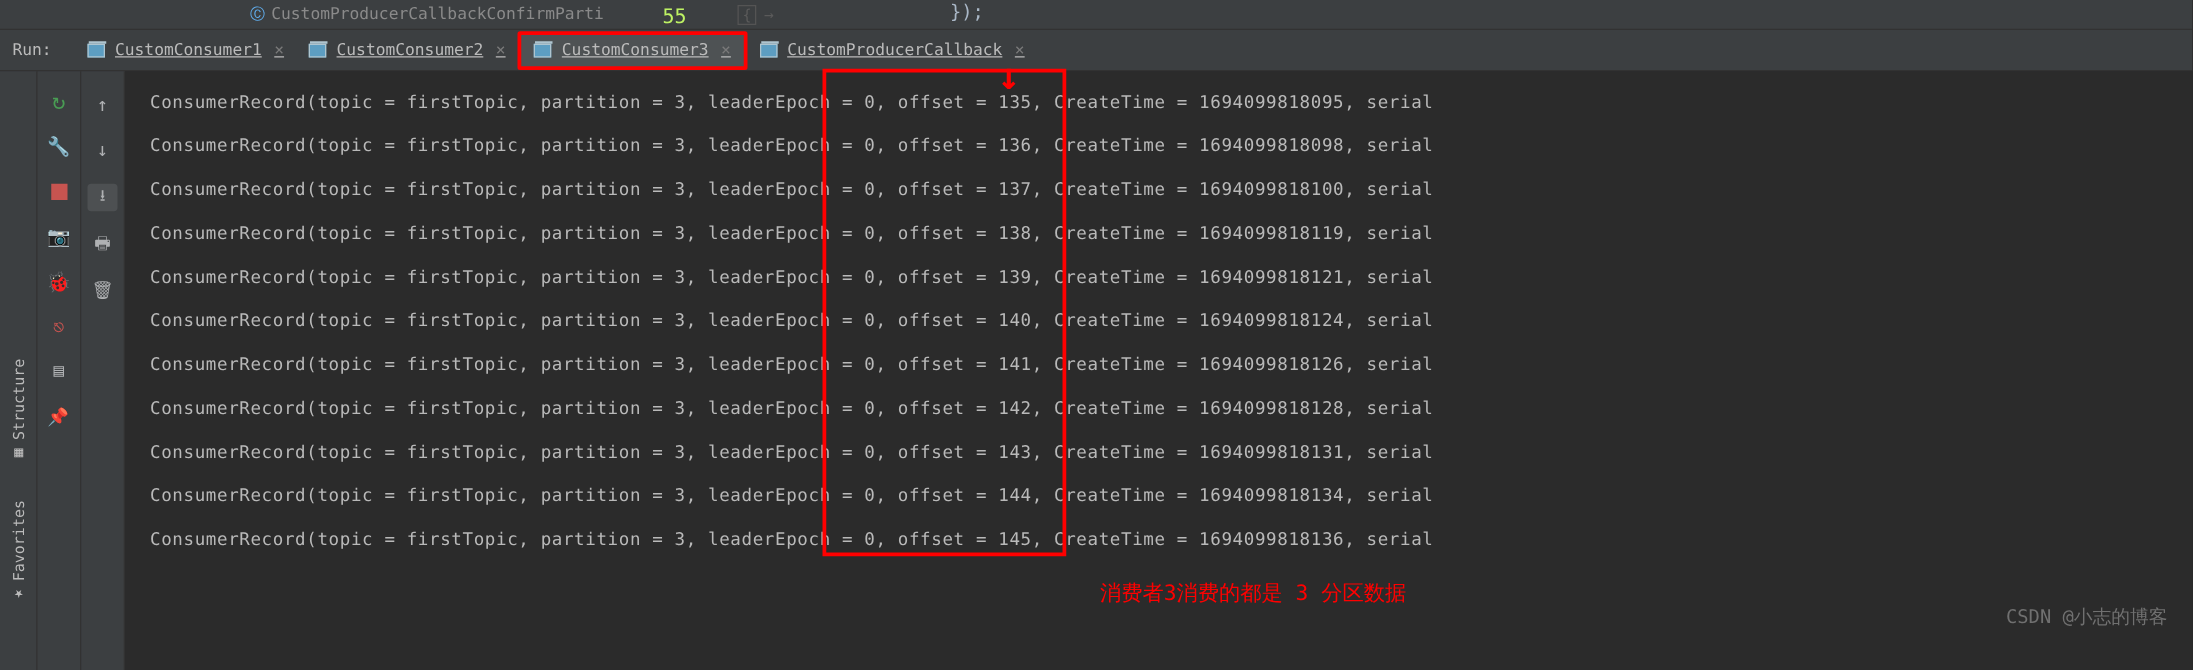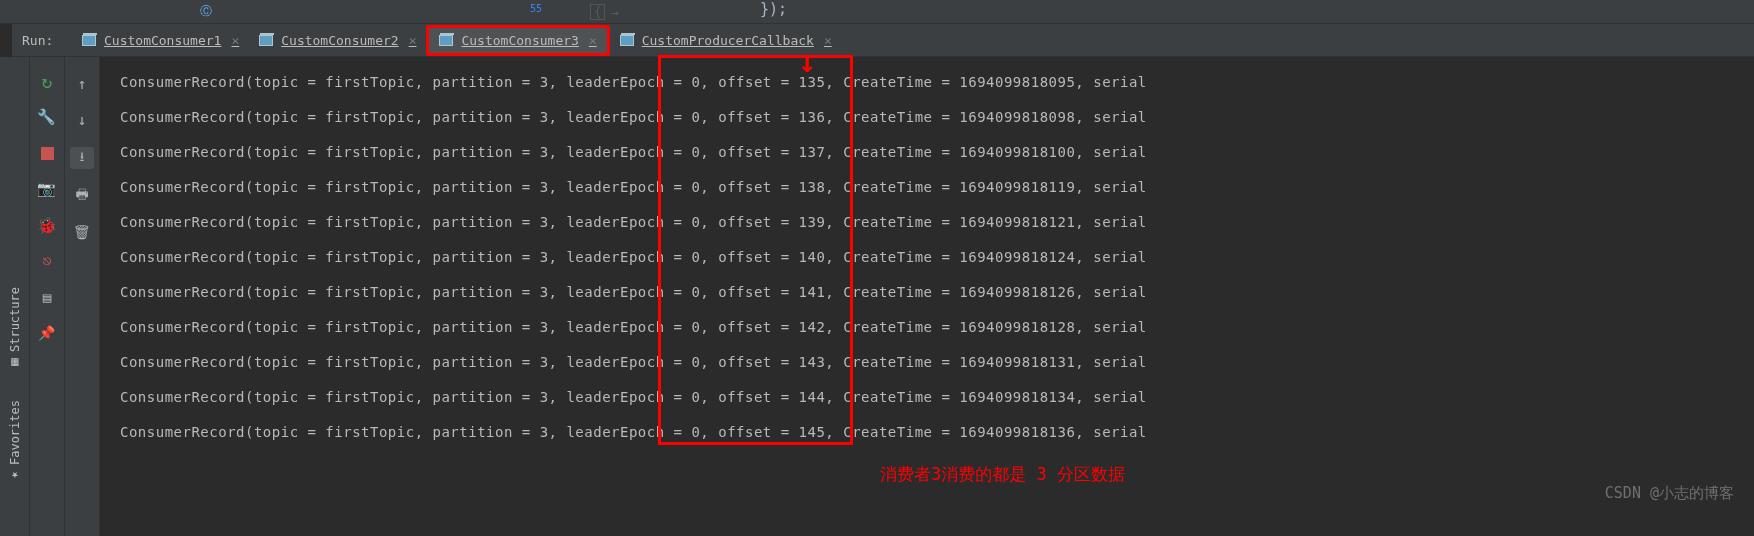--- a/index.html
+++ b/index.html
@@ -28,22 +28,22 @@
     }
     .top-filebar .file-icon {
       color: #61afef;
       margin-right: 5px;
       font-size: 12px;
     }
     .linenum {
       position: absolute;
       top: 3px;
       left: 530px;
-      color: #3b82f6;
-      font-size: 10px;
+      color: #bef264;
+      font-size: 16px;
     }
     .top-snippet {
       position: absolute;
       top: 4px;
       left: 590px;
       color: #5a5a5a;
       font-size: 13px;
       display: flex;
       align-items: center;
       gap: 6px;
@@ -59,21 +59,20 @@
       left: 760px;
       color: #a9b7c6;
       font-size: 15px;
     }
     .run-bar {
       height: 33px;
       background: #3c3f41;
       display: flex;
       align-items: center;
       border-bottom: 1px solid #323232;
-      margin-left: 12px;
     }
     .run-label {
       color: #bbbbbb;
       font-size: 13px;
       padding: 0 10px;
       width: 60px;
     }
     .tab {
       display: flex;
       align-items: center;
@@ -234,20 +233,21 @@
       font-size: 15px;
       pointer-events: none;
       margin-top: 36px;
     }
   </style>
 </head>
 <body>
 
 <div class="top-filebar">
   <span class="file-icon">Ⓒ</span>
+  <span>CustomProducerCallbackConfirmParti</span>
 </div>
 <div class="linenum">55</div>
 <div class="top-snippet">
   <span class="brace-box">{</span>
   <span>→</span>
 </div>
 <div class="paren-line">});</div>
 
 <div class="run-bar">
   <div class="run-label">Run:</div>

